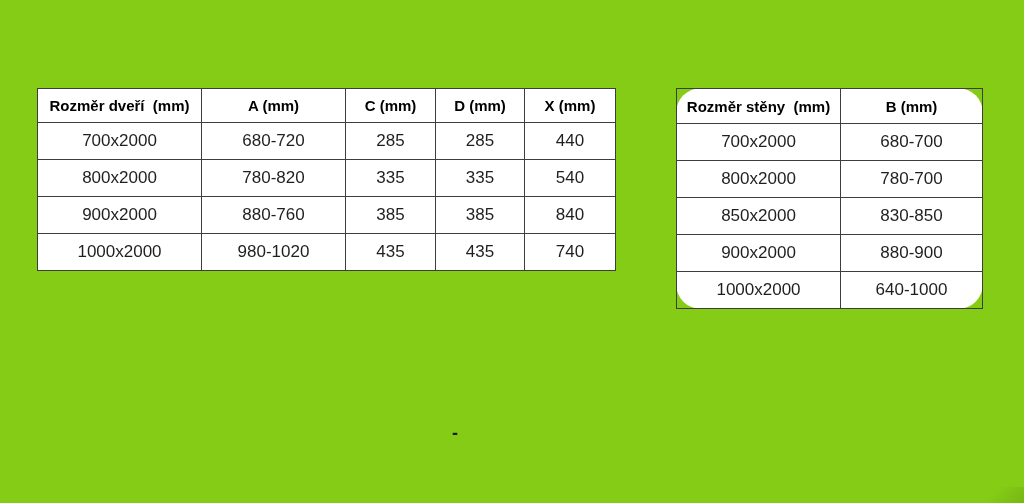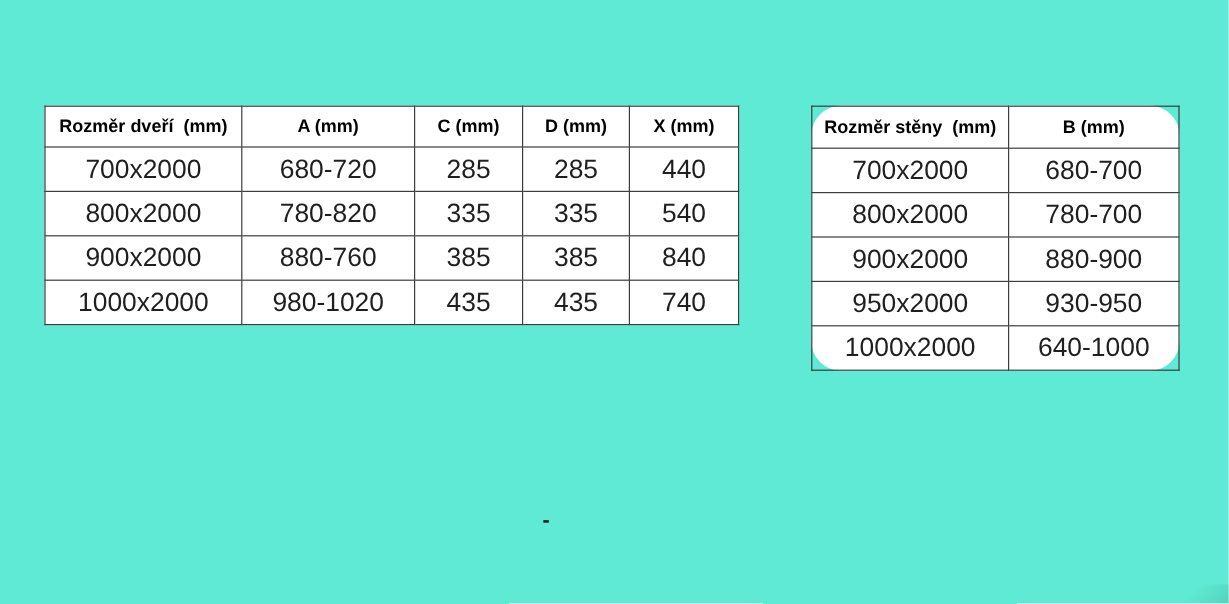--- a/index.html
+++ b/index.html
@@ -3,21 +3,21 @@
 <meta charset="utf-8">
 <style>
   * { margin: 0; padding: 0; box-sizing: border-box; }
   html, body { background: #ffffff; }
   body { font-family: "Liberation Sans", sans-serif; }
 
   .page {
     position: relative;
     width: 1024px;
     height: 503px;
-    background: #5eead4;
+    background: #84cc16;
     overflow: hidden;
   }
 
   table.spec-table {
     position: absolute;
     border-collapse: collapse;
     table-layout: fixed;
     background: #ffffff;
   }
   table.spec-table th,
@@ -28,21 +28,21 @@
     color: #1f1f1f;
   }
   table.spec-table th {
     font-weight: 700;
     font-size: 15px;
     color: #000000;
     white-space: pre;
   }
   table.spec-table td {
     font-weight: 400;
-    font-size: 22px;
+    font-size: 17px;
     white-space: nowrap;
   }
 
   #door-table { left: 37px; top: 88px; width: 578px; }
   #door-table thead tr { height: 34px; }
   #door-table tbody tr { height: 37px; }
 
   #wall-table { left: 676px; top: 88px; width: 306px; border-radius: 25px; }
   #wall-table thead tr { height: 35px; }
   #wall-table tbody tr { height: 37px; }
@@ -139,26 +139,26 @@
     <tbody>
         <tr>
           <td>700x2000</td>
           <td>680-700</td>
         </tr>
         <tr>
           <td>800x2000</td>
           <td>780-700</td>
         </tr>
         <tr>
+          <td>850x2000</td>
+          <td>830-850</td>
+        </tr>
+        <tr>
           <td>900x2000</td>
           <td>880-900</td>
-        </tr>
-        <tr>
-          <td>950x2000</td>
-          <td>930-950</td>
         </tr>
         <tr>
           <td>1000x2000</td>
           <td>640-1000</td>
         </tr>
       </tbody>
   </table>
 
   <span class="stray-mark">-</span>
 

